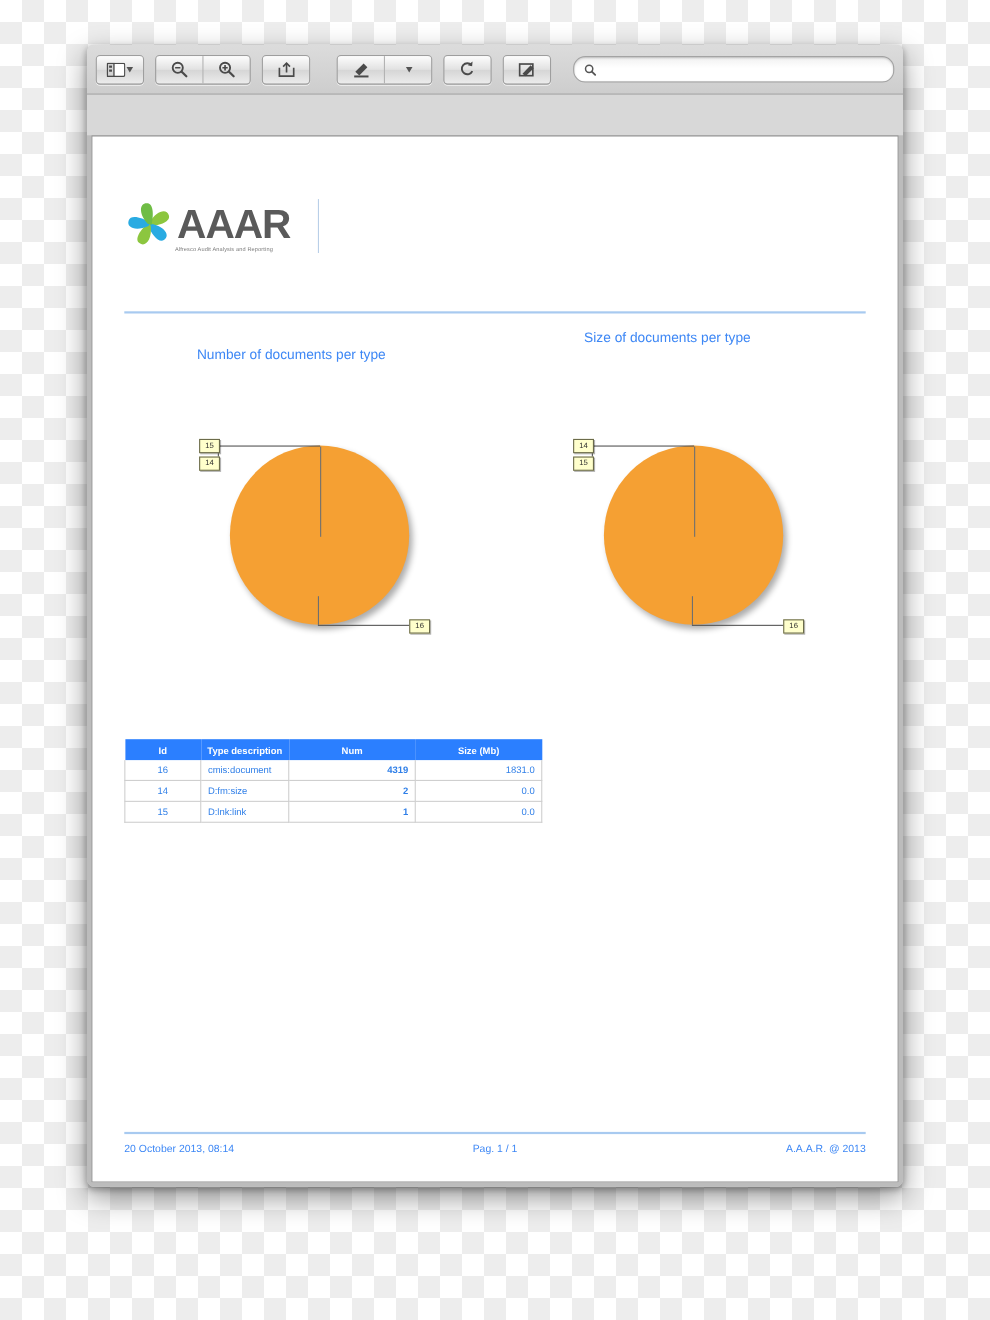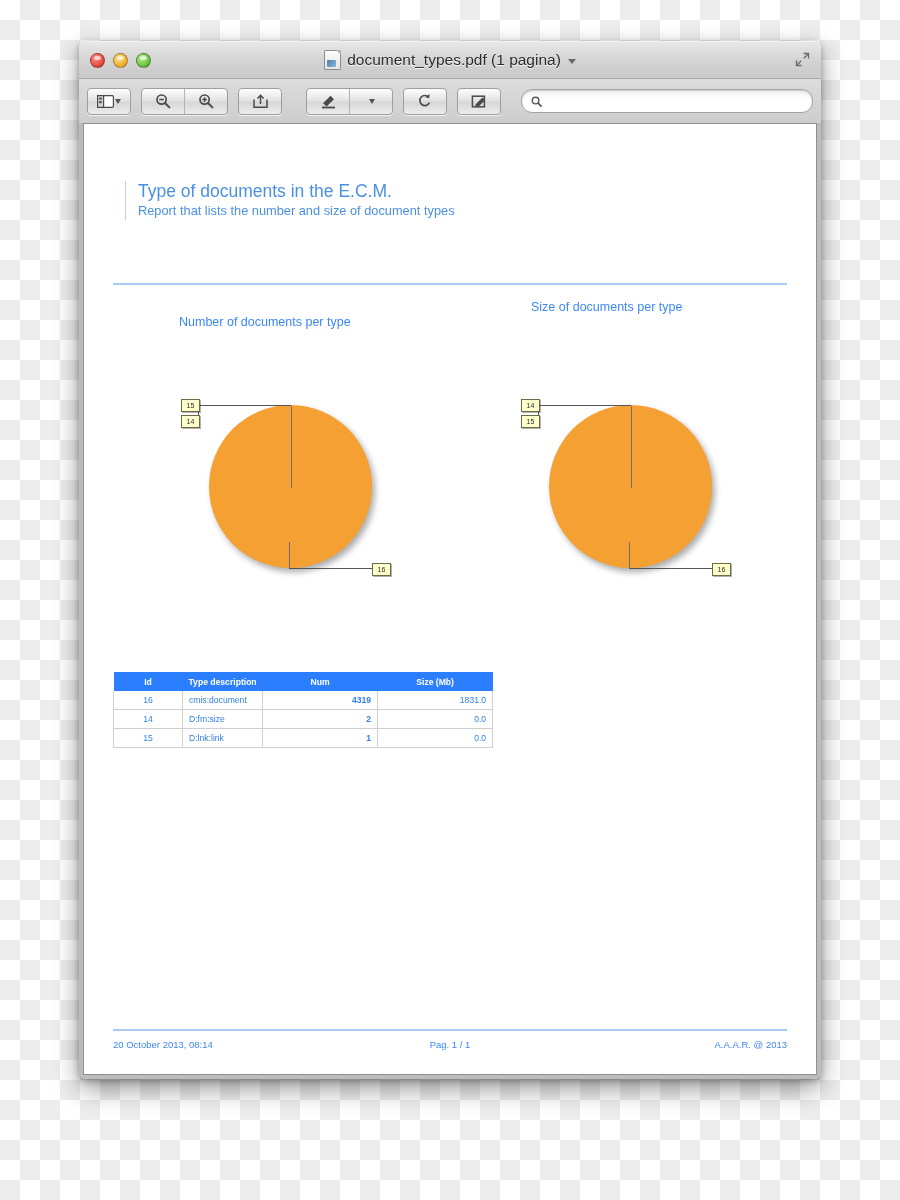--- a/index.html
+++ b/index.html
@@ -251,42 +251,20 @@
   }
   #footer-date { flex: 1; text-align: left; }
   #footer-page { flex: 1; text-align: center; }
   #footer-copy { flex: 1; text-align: right; }
 </style>
 </head>
 <body>
 
 <div id="window">
 
-  <div id="titlebar">
-    <div class="lights">
-      <div class="light red"></div>
-      <div class="light yellow"></div>
-      <div class="light green"></div>
-    </div>
-
-    <div id="title-center">
-      <div id="doc-proxy-icon"></div>
-      <span id="window-title">document_types.pdf (1 pagina)</span>
-      <div id="title-menu-arrow"></div>
-    </div>
-
-    <div id="fullscreen-btn">
-      <svg width="17" height="17" viewBox="0 0 17 17">
-        <path d="M9.5 2.5 H14.5 V7.5" fill="none" stroke="#6d6d6d" stroke-width="1.4"></path>
-        <path d="M14.3 2.7 L9.8 7.2" stroke="#6d6d6d" stroke-width="1.4"></path>
-        <path d="M7.5 14.5 H2.5 V9.5" fill="none" stroke="#6d6d6d" stroke-width="1.4"></path>
-        <path d="M2.7 14.3 L7.2 9.8" stroke="#6d6d6d" stroke-width="1.4"></path>
-      </svg>
-    </div>
-  </div>
 
   <div id="toolbar">
 
     <div class="tb-group">
       <div class="tb-btn">
         <svg width="17" height="13" viewBox="0 0 17 13">
           <rect x="0.6" y="0.6" width="15.8" height="11.8" rx="1.2" fill="#fff" stroke="#4a4a4a" stroke-width="1.2"></rect>
           <rect x="0.6" y="0.6" width="6" height="11.8" fill="#d4d4d4" stroke="#4a4a4a" stroke-width="1.2"></rect>
           <rect x="2.2" y="2.6" width="2.6" height="2" fill="#4a4a4a"></rect>
           <rect x="2.2" y="6.2" width="2.6" height="2" fill="#4a4a4a"></rect>
@@ -361,27 +339,48 @@
         <path d="M7.7 7.7 L11 11" stroke="#555" stroke-width="1.8" stroke-linecap="round"></path>
       </svg>
       <span id="search-input-text"></span>
     </div>
   </div>
 
   <div id="page-frame">
     <div id="page">
 
       <div id="report-header">
+        <div id="logo-block">
+          <div id="logo-row">
+            <svg id="logo-mark" viewBox="0 0 50 50">
+              <g transform="translate(25,25)">
+                <g transform="rotate(0)">
+                  <path d="M0,-2 C7,-14 17,-16 19,-9 C21,-3 11,1 0,2 Z" fill="#8cc63f"></path>
+                </g>
+                <g transform="rotate(72)">
+                  <path d="M0,-2 C7,-14 17,-16 19,-9 C21,-3 11,1 0,2 Z" fill="#29abe2"></path>
+                </g>
+                <g transform="rotate(144)">
+                  <path d="M0,-2 C7,-14 17,-16 19,-9 C21,-3 11,1 0,2 Z" fill="#8cc63f"></path>
+                </g>
+                <g transform="rotate(216)">
+                  <path d="M0,-2 C7,-14 17,-16 19,-9 C21,-3 11,1 0,2 Z" fill="#29abe2"></path>
+                </g>
+                <g transform="rotate(288)">
+                  <path d="M0,-2 C7,-14 17,-16 19,-9 C21,-3 11,1 0,2 Z" fill="#6fbd45"></path>
+                </g>
+              </g>
+            </svg>
+            <span id="logo-word">AAAR</span>
+          </div>
+          <div id="logo-tagline">Alfresco Audit Analysis and Reporting</div>
+        </div>
 
         <div id="header-divider"></div>
 
-        <div id="header-text">
-          <div id="report-title">Type of documents in the E.C.M.</div>
-          <div id="report-subtitle">Report that lists the number and size of document types</div>
-        </div>
       </div>
       <div id="header-rule"></div>
 
       <div class="chart-title" id="chart-title-left">Number of documents per type</div>
       <div class="chart-title" id="chart-title-right">Size of documents per type</div>
 
       <div class="pie-wrap" id="pie-left">
         <div class="pie-disc"></div>
         <div class="pie-slit top"></div>
         <div class="pie-slit bottom"></div>

